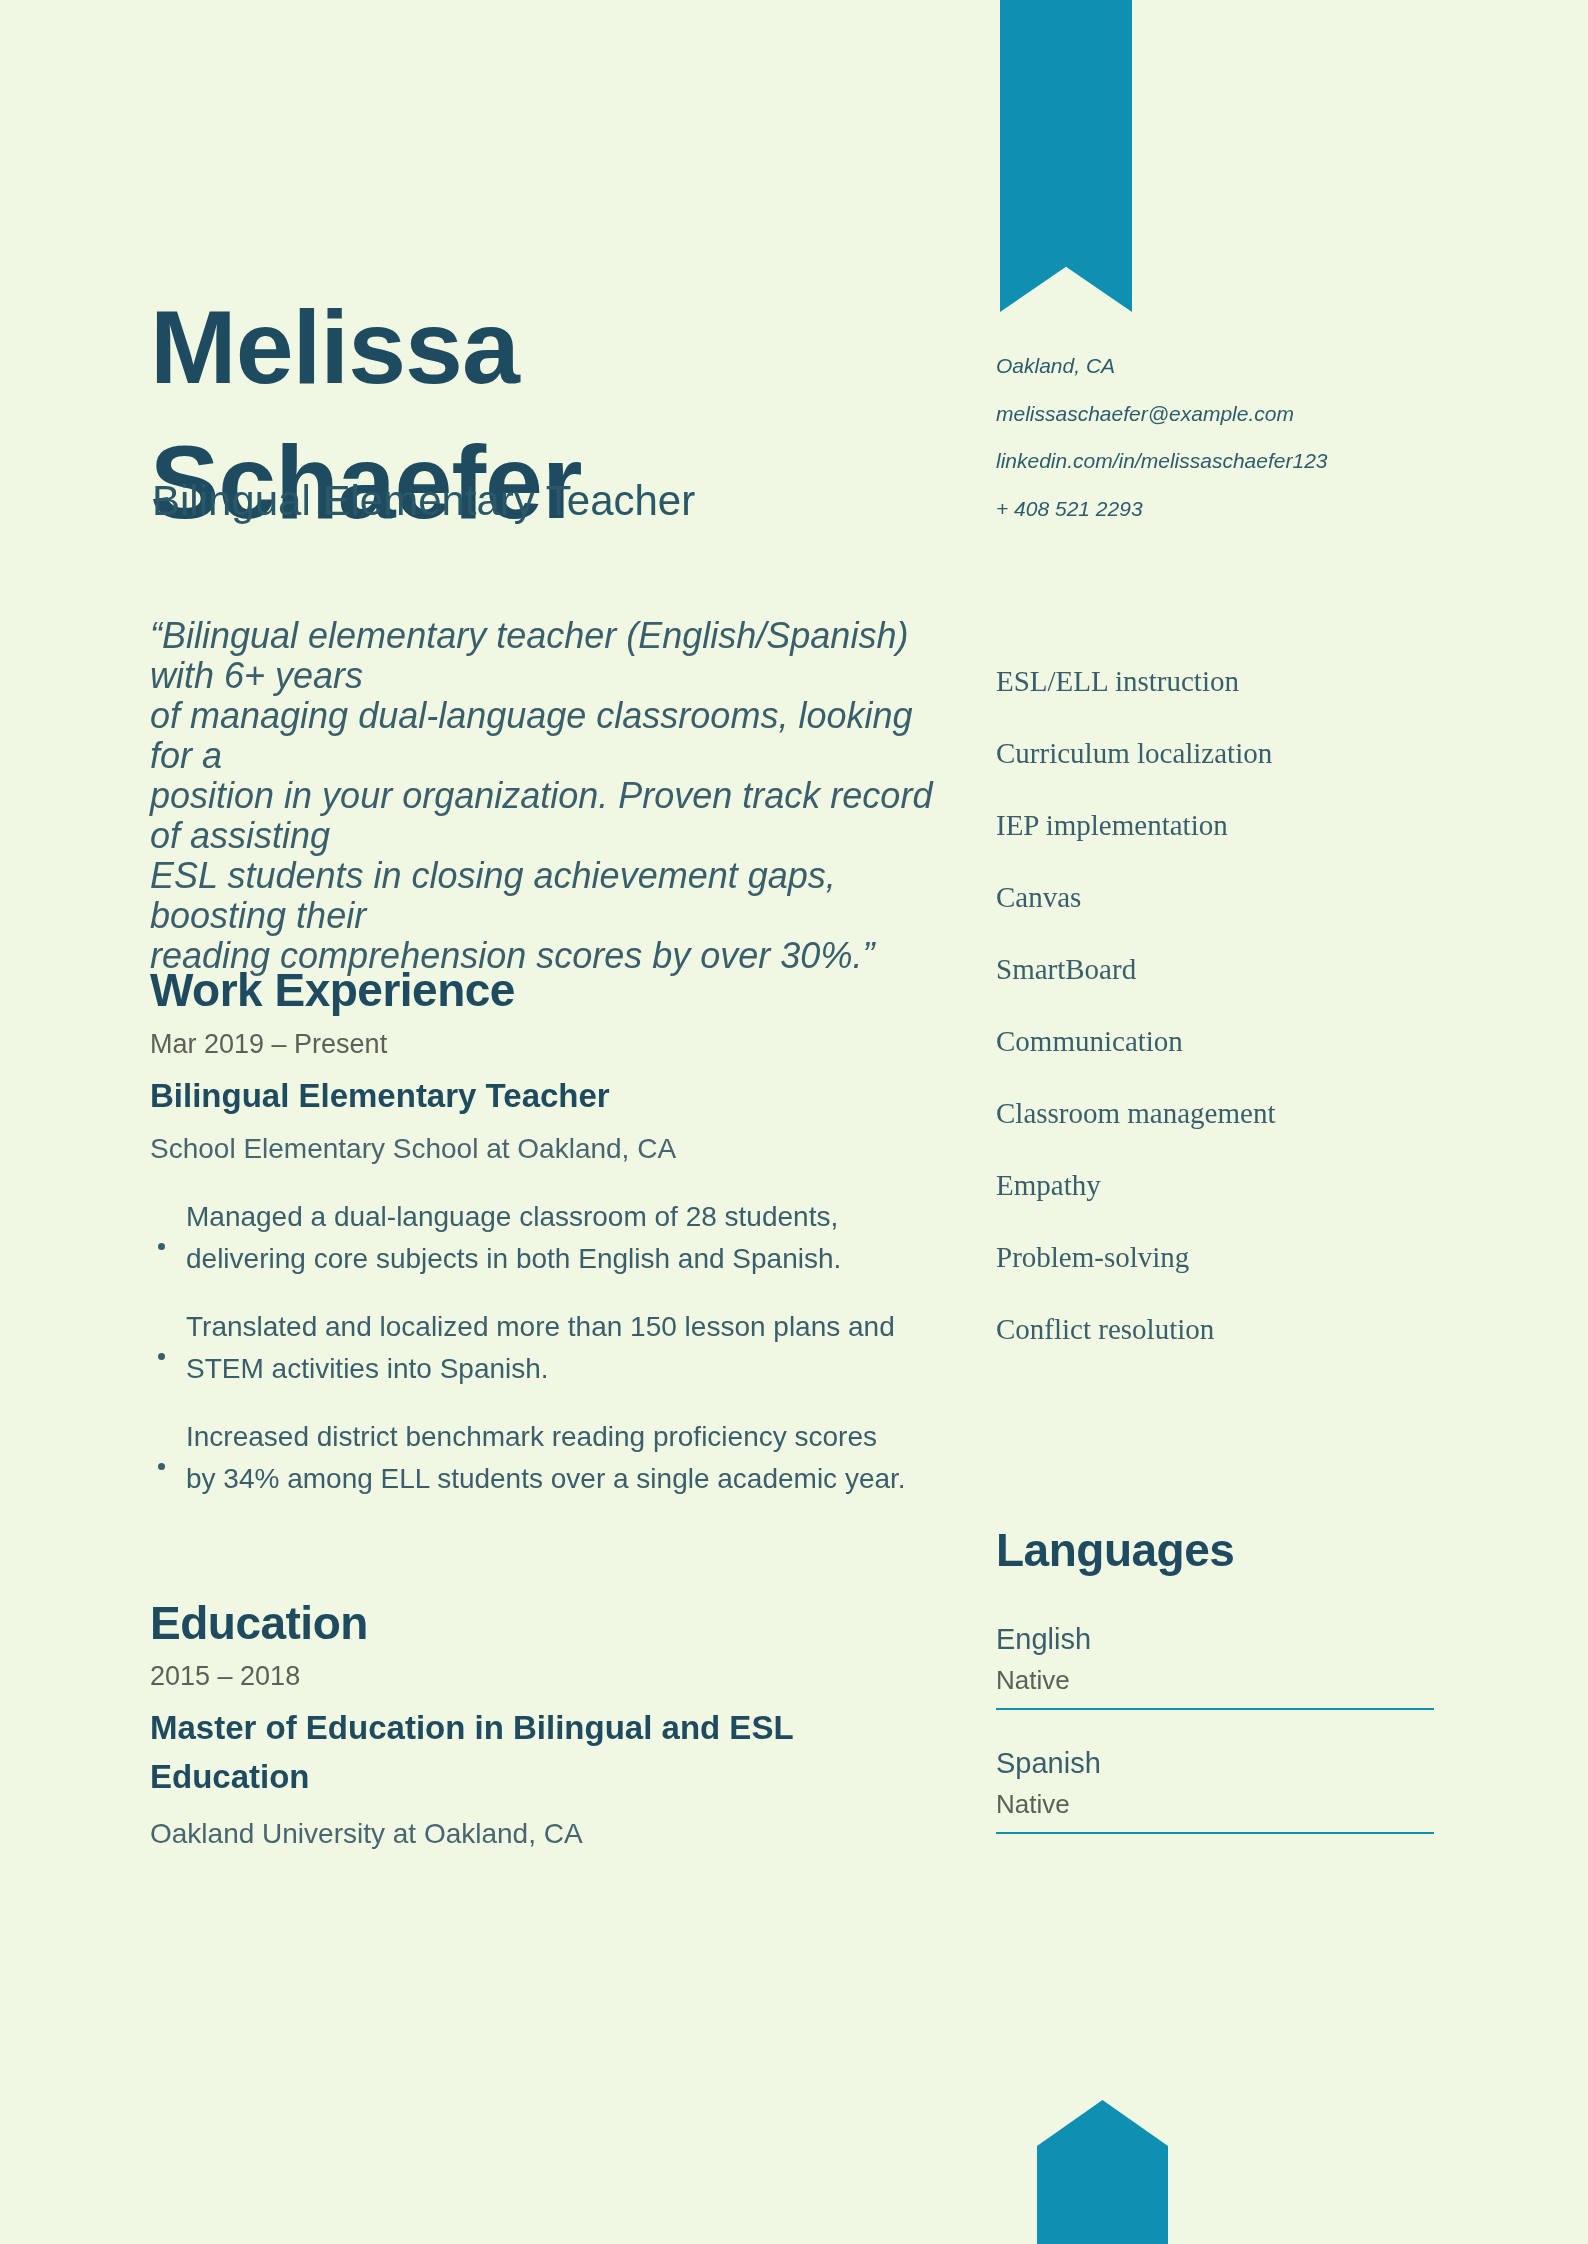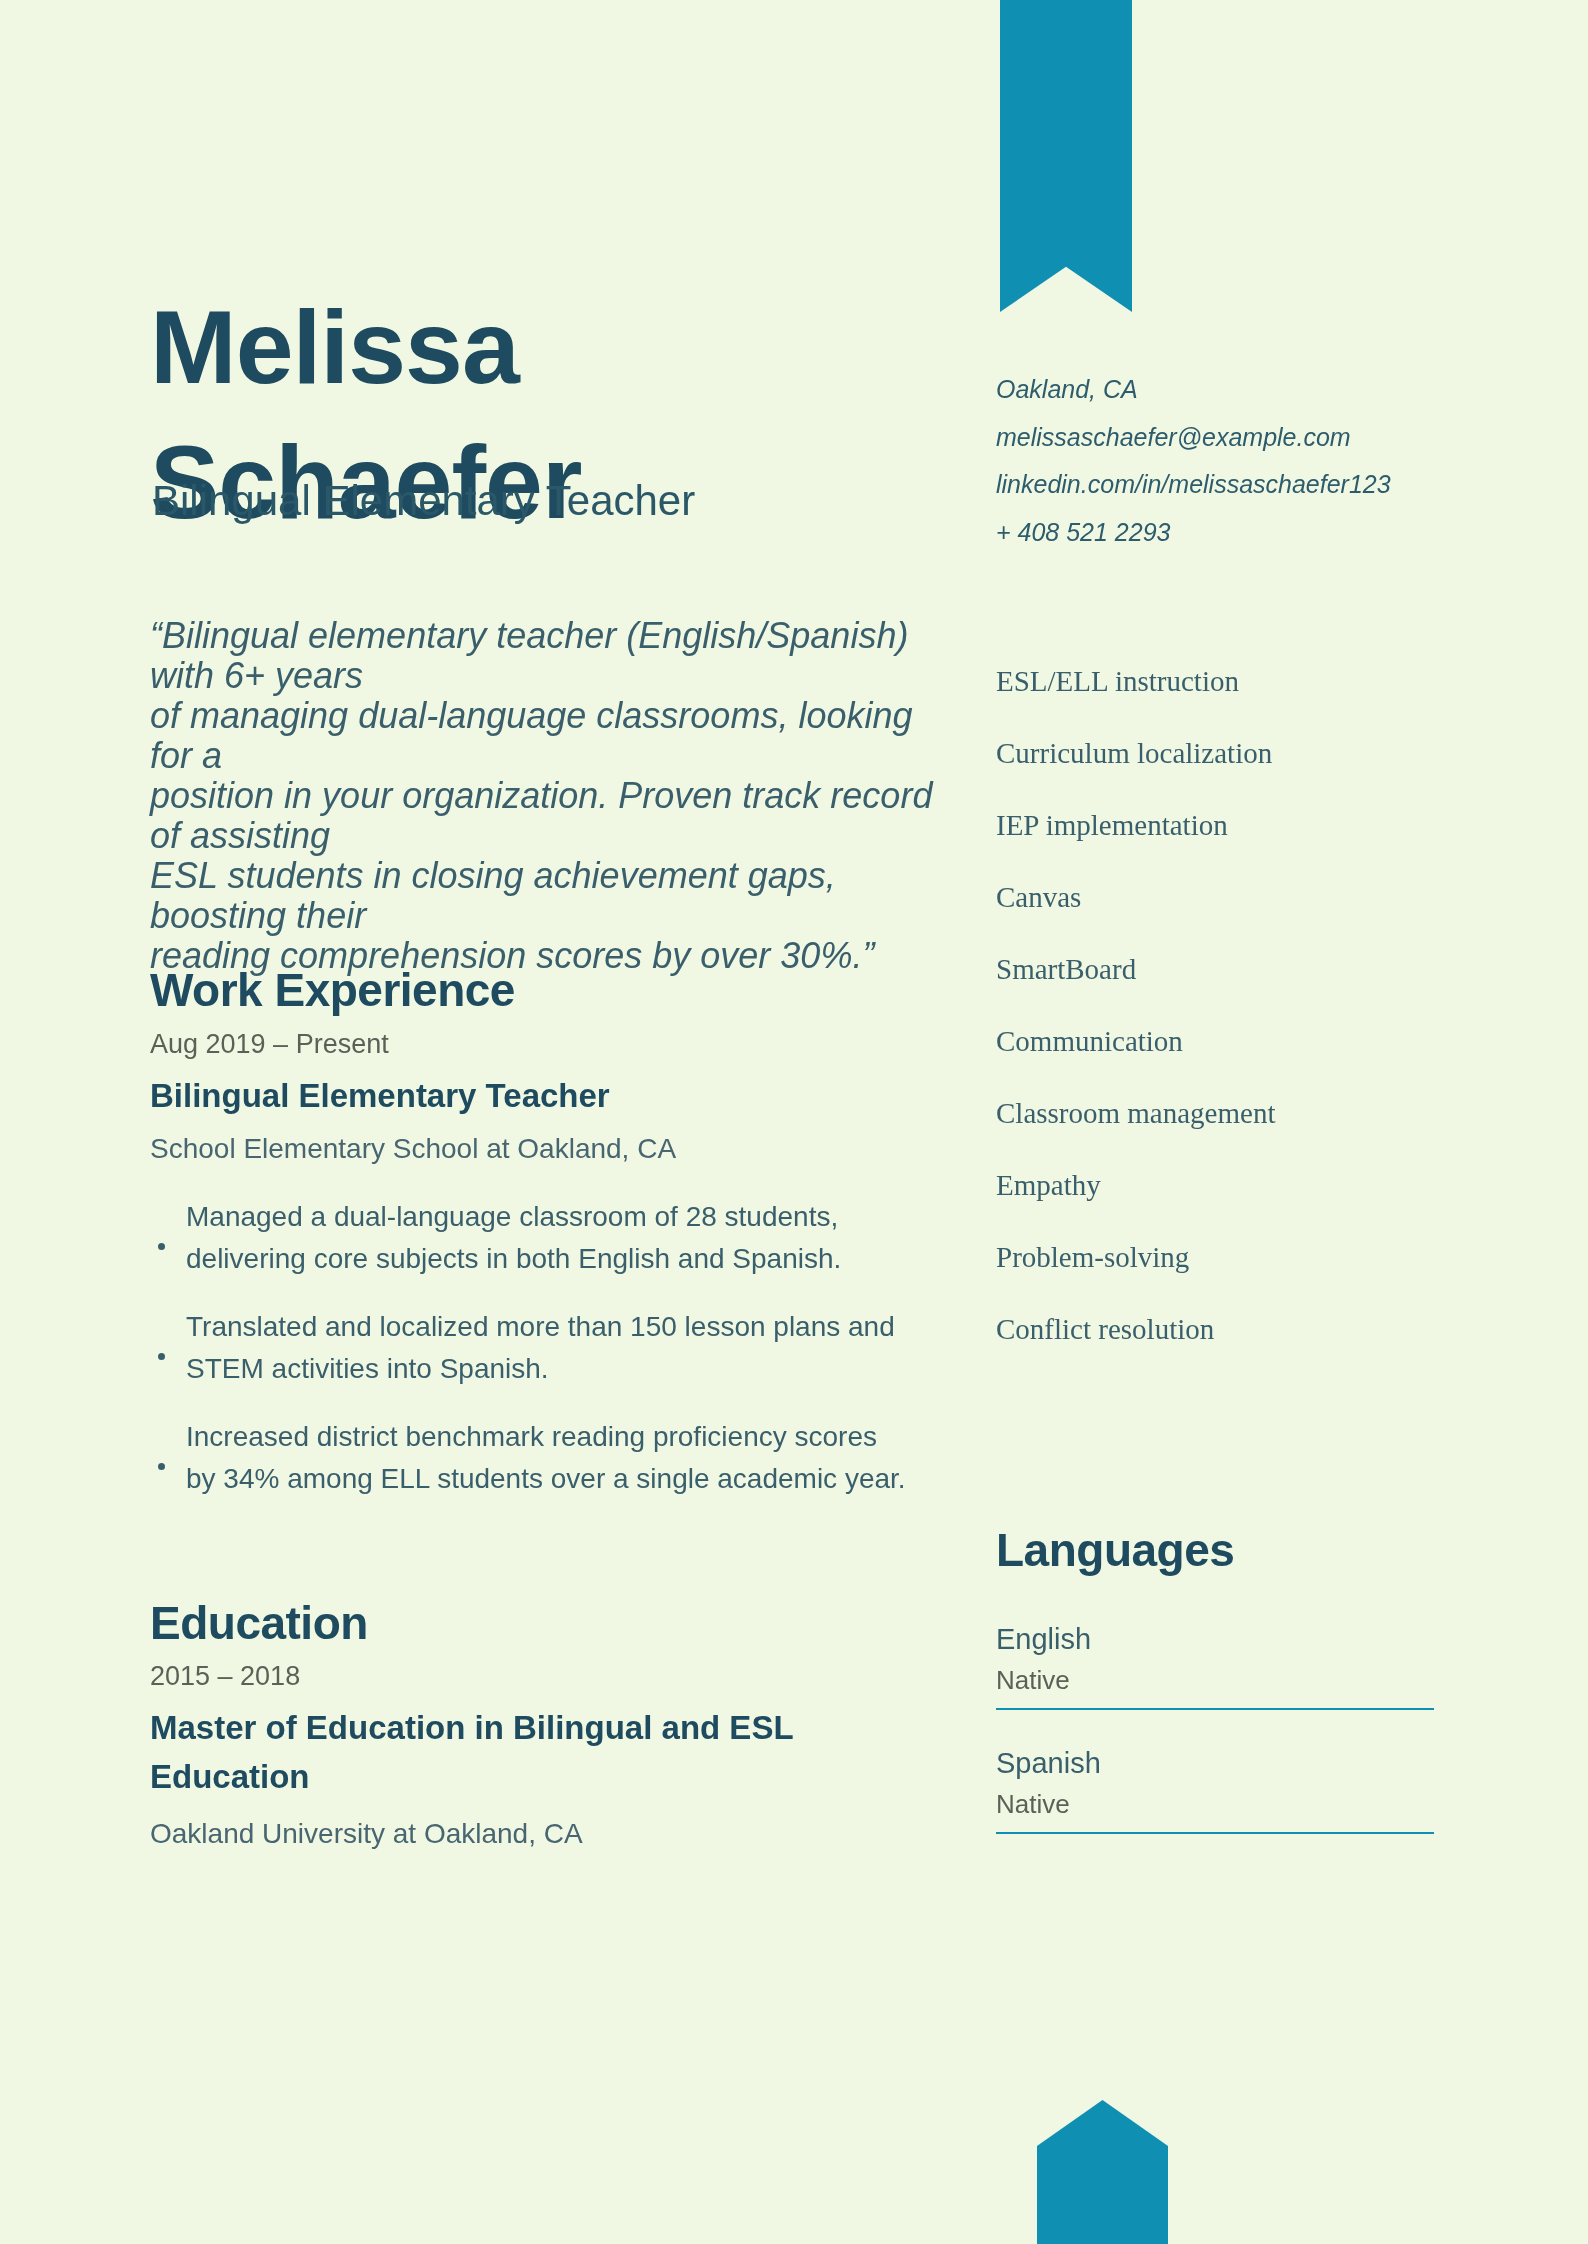--- a/index.html
+++ b/index.html
@@ -51,21 +51,21 @@
   .entry-org{margin-top:16px;font-size:28px;line-height:34px;color:var(--org);}
   .bullets{margin:30px 0 0 0;padding:0;list-style:none;}
   .bullets li{display:flex;align-items:center;margin-bottom:26px;font-size:28px;line-height:42px;color:var(--body);}
   .bullet-dot{flex:0 0 auto;width:7px;height:7px;border-radius:50%;background:var(--body);margin:16px 21px 0 8px;}
   .bullet-text{white-space:pre-line;}
   .edu-heading{position:absolute;left:0;top:1558px;}
   .edu-entry{position:absolute;left:0;top:1660px;width:800px;}
   .degree{margin-top:11px;font-size:33px;line-height:49px;font-weight:700;color:var(--heading);white-space:pre-line;}
   
   .right-col{position:absolute;left:996px;top:0;width:460px;height:100%;}
-  .contact{position:absolute;left:0;top:342px;font-size:25px;line-height:47.5px;font-style:italic;color:var(--contact);margin-top:24px;}
+  .contact{position:absolute;left:0;top:342px;font-size:21px;line-height:47.5px;font-style:italic;color:var(--contact);}
   .skills-section{position:absolute;left:0;top:618px;width:100%;}
   .skills-list{margin:48px 0 0 0;padding:0;list-style:none;font-family:Liberation Serif, serif;}
   .skills-list li{font-size:29px;line-height:30px;margin-bottom:42px;color:var(--body);}
   .languages-section{position:absolute;left:0;top:1485px;width:100%;}
   .lang-item-first{margin-top:47px;}
   .lang-item-next{margin-top:38px;}
   .lang-name{font-size:29px;line-height:30px;color:var(--body);}
   .lang-level{margin-top:13px;font-size:26px;line-height:26px;color:var(--muted);}
   .lang-divider{margin:15px 0 0 0;border:none;border-top:2.5px solid var(--accent);width:438px;}
 </style>
@@ -86,21 +86,21 @@
 
     <div class="summary">“Bilingual elementary teacher (English/Spanish) with 6+ years
 of managing dual-language classrooms, looking for a
 position in your organization. Proven track record of assisting
 ESL students in closing achievement gaps, boosting their
 reading comprehension scores by over 30%.”</div>
 
     <h2 class="section-heading we-heading">Work Experience</h2>
 
     <div class="we-entry">
-      <div class="date">Aug 2019 – Present</div>
+      <div class="date">Mar 2019 – Present</div>
       <div class="entry-title">Bilingual Elementary Teacher</div>
       <div class="entry-org">School Elementary School at Oakland, CA</div>
       <ul class="bullets">
         <li>
           <span class="bullet-dot"></span>
           <span class="bullet-text">Managed a dual-language classroom of 28 students,
 delivering core subjects in both English and Spanish.</span>
         </li>
         <li>
           <span class="bullet-dot"></span>

